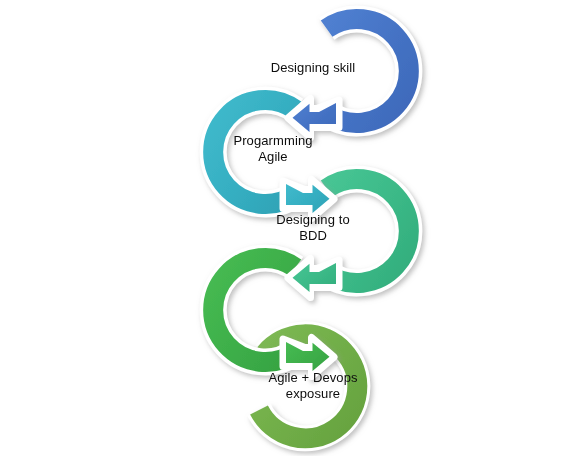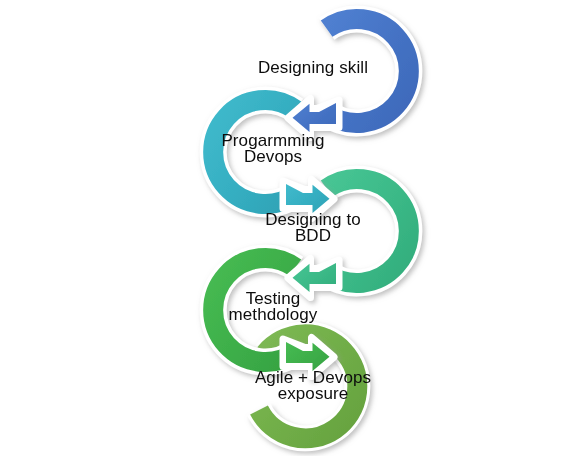--- a/index.html
+++ b/index.html
@@ -27,21 +27,21 @@
     top: 0;
     width: 576px;
     height: 456px;
     display: block;
   }
   .step-label {
     position: absolute;
     text-align: center;
     color: #0d0d0d;
     font-family: "Liberation Sans", sans-serif;
-    font-size: 17px;
+    font-size: 13px;
     line-height: 15.5px;
     letter-spacing: 0.1px;
     white-space: pre-line;
     pointer-events: none;
     user-select: none;
   }
   
   .label-1 { left: 252px; top: 60px;  width: 122px; }
   .label-2 { left: 212px; top: 133px; width: 122px; }
   .label-3 { left: 252px; top: 212px; width: 122px; }
@@ -141,24 +141,22 @@
       <g>
         <path d="M 339.0 100.0 L 339.0 127.5 L 310.5 127.5 L 310.5 137.5 L 288.0 118.0 L 310.5 98.5 L 310.5 108.5 L 317.0 108.5 Z" fill="#ffffff" stroke="#ffffff" stroke-width="7" stroke-linejoin="round"></path>
         <path d="M 336.0 103.0 L 336.0 124.0 L 309.5 124.0 L 309.5 132.0 L 292.5 117.8 L 309.5 103.8 L 309.5 112.0 L 319.0 112.0 Z" fill="url(#grad1)"></path>
       </g>
     </g>
   </svg>
 
   <div class="step-label label-1">Designing skill</div>
 
   <div class="step-label label-2">Progarmming
-Devops</div>
+Agile</div>
 
   <div class="step-label label-3">Designing to
 BDD</div>
 
-  <div class="step-label label-4">Testing
-methdology</div>
 
   <div class="step-label label-5">Agile + Devops
 exposure</div>
 
 </div>
 
 </body></html>

